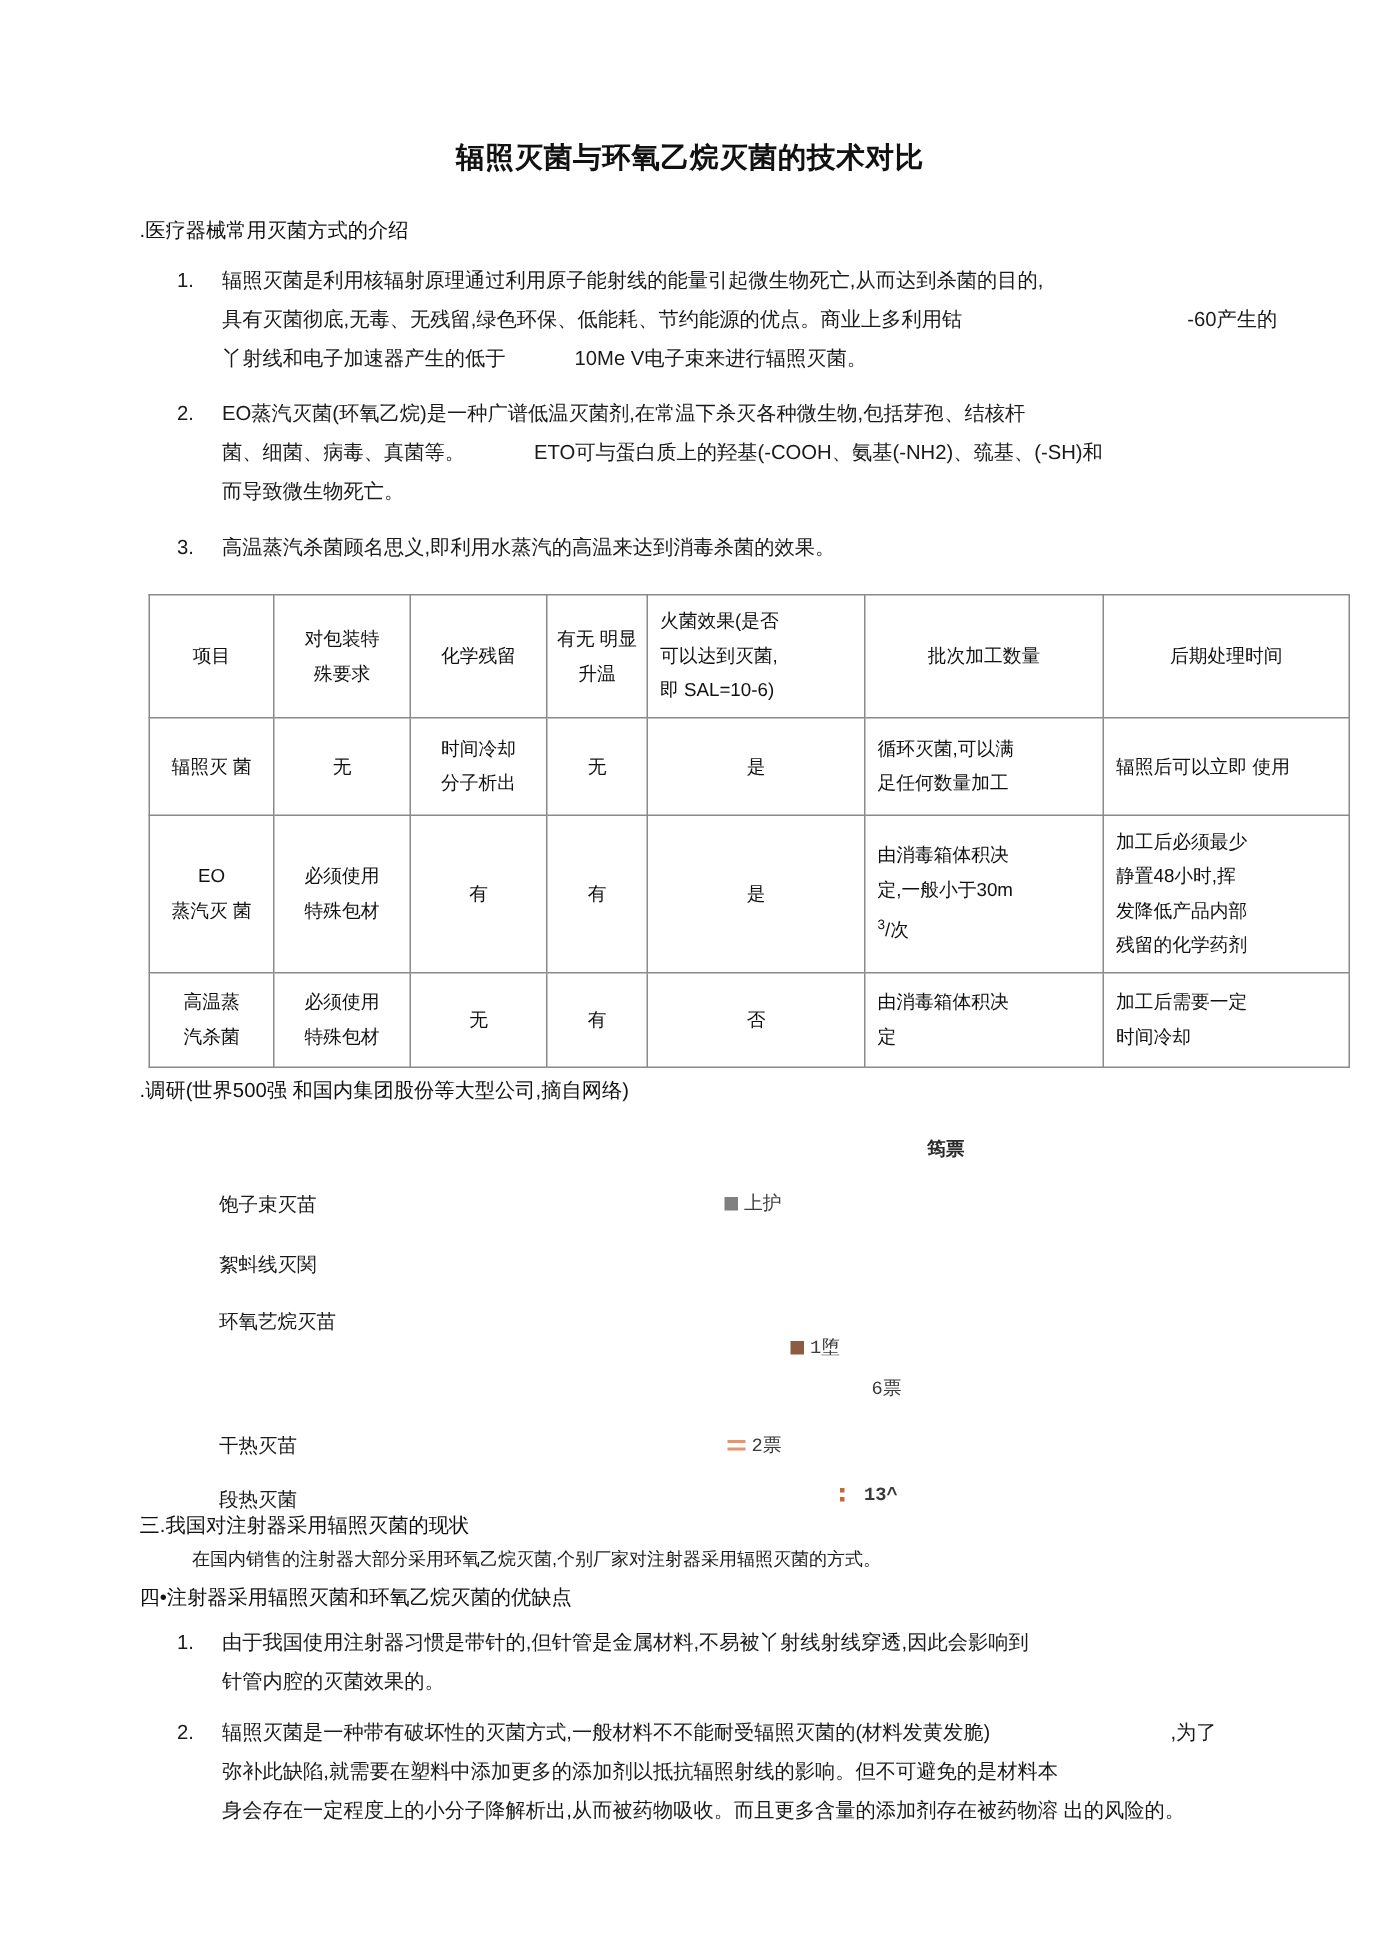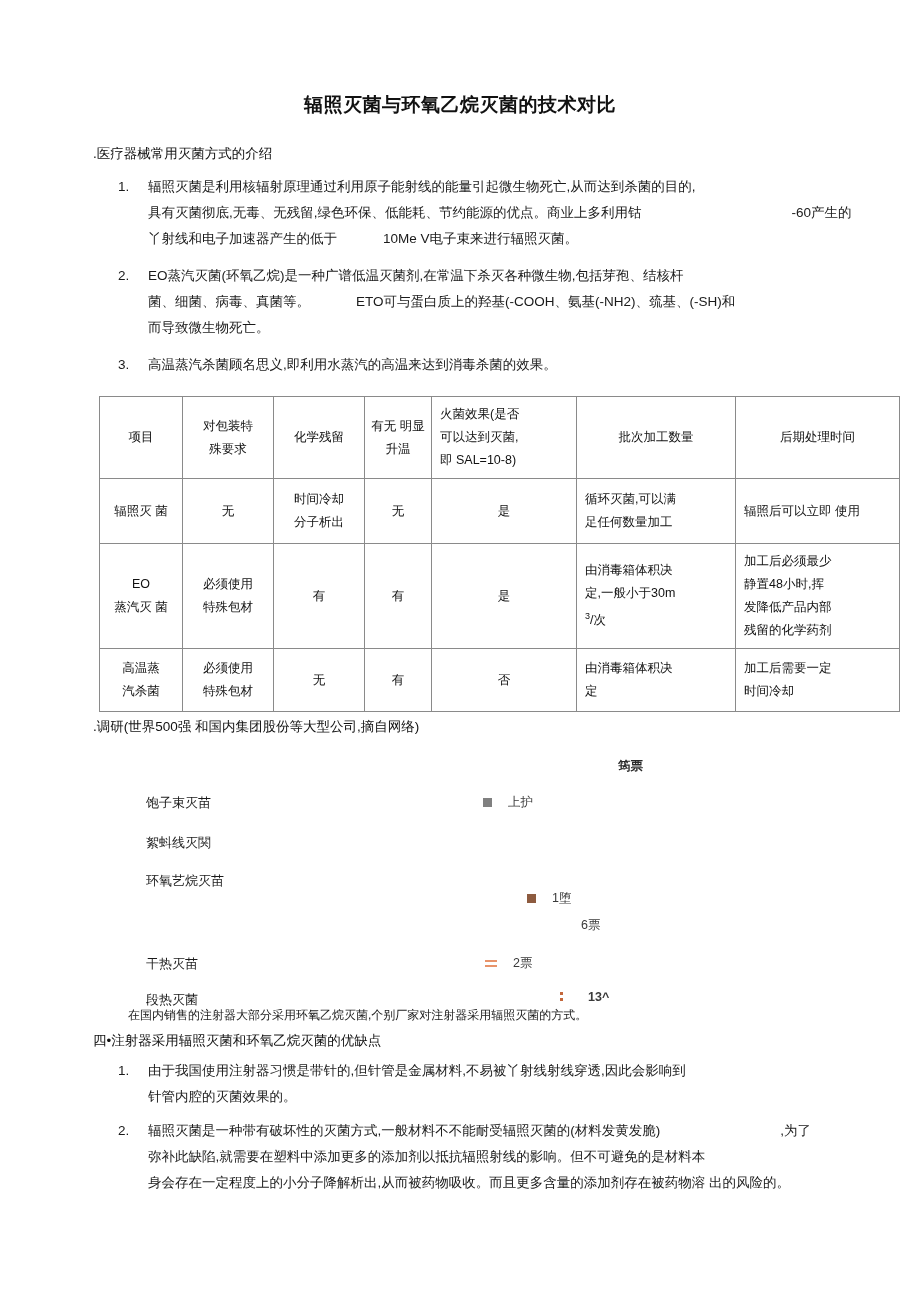--- a/index.html
+++ b/index.html
@@ -132,21 +132,22 @@
     color: #1a1a1a;
     white-space: nowrap;
   }
   .survey .val {
     position: absolute;
     font-size: 12.5px;
     color: #3a3a3a;
     white-space: nowrap;
     display: flex;
     align-items: center;
-    gap: 16px;
+    gap: 4px;
+    font-family: Liberation Mono, monospace;
   }
   .swatch {
     display: inline-block;
     width: 9px;
     height: 9px;
     flex: 0 0 auto;
   }
   .swatch.lines {
     width: 12px;
     height: 9px;
@@ -230,21 +231,21 @@
           <span class="ln">殊要求</span>
         </th>
         <th class="c2">化学残留</th>
         <th class="c3">
           <span class="ln">有无 明显</span>
           <span class="ln">升温</span>
         </th>
         <th class="c4">
           <span class="ln">火菌效果(是否</span>
           <span class="ln">可以达到灭菌,</span>
-          <span class="ln">即 SAL=10-8)</span>
+          <span class="ln">即 SAL=10-6)</span>
         </th>
         <th class="c5">批次加工数量</th>
         <th class="c6">后期处理时间</th>
       </tr>
     </thead>
     <tbody>
 
       <tr class="row-h1">
         <td class="c0 lead">辐照灭 菌</td>
         <td class="c1">无</td>
@@ -343,20 +344,21 @@
       <span>2票</span>
     </div>
 
     <div class="cat" style="left:47px; top:251px;">段热灭菌</div>
     <div class="val" style="left:461px; top:250px;">
       <span class="swatch dots"></span>
       <span style="font-weight:bold; margin-left:8px;">13^</span>
     </div>
   </div>
 
+  <div class="section-heading sec-3">三.我国对注射器采用辐照灭菌的现状</div>
   <p class="indent-para">在国内销售的注射器大部分采用环氧乙烷灭菌,个别厂家对注射器采用辐照灭菌的方式。</p>
 
   <div class="section-heading sec-4">四•注射器采用辐照灭菌和环氧乙烷灭菌的优缺点</div>
 
   <ol class="numlist tail">
     <li>
       <span class="marker">1.</span>
       <span class="ln wide">由于我国使用注射器习惯是带针的,但针管是金属材料,不易被丫射线射线穿透,因此会影响到</span>
       <span class="ln wide">针管内腔的灭菌效果的。</span>
     </li>

